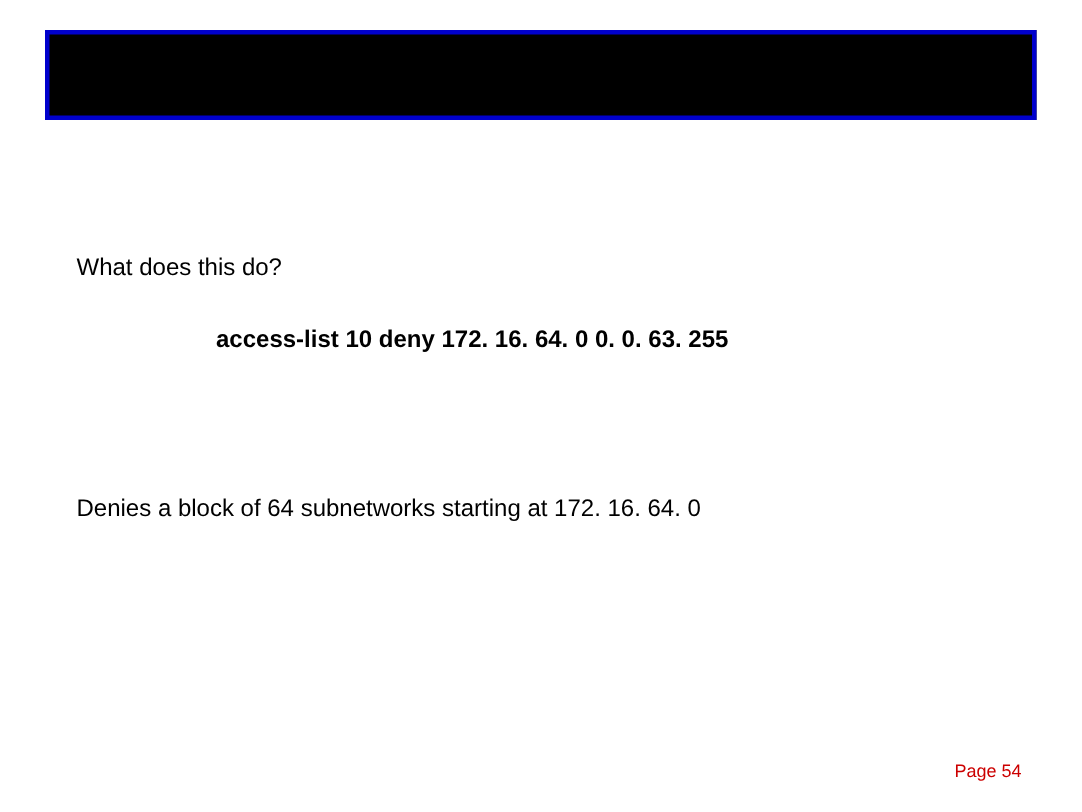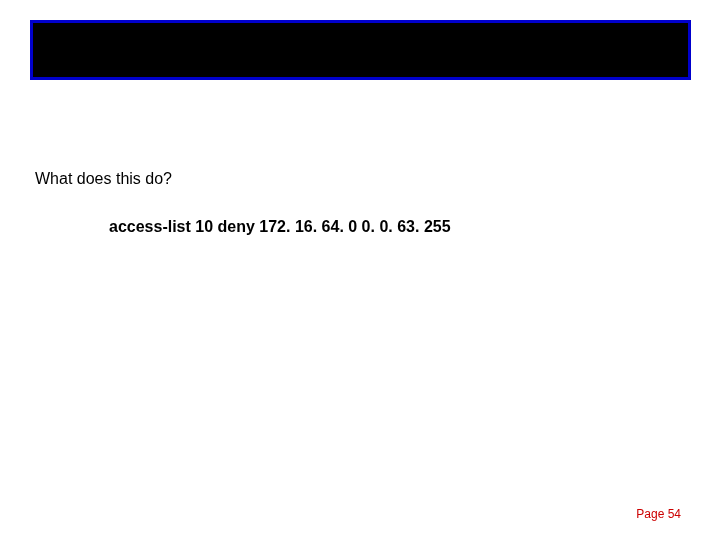--- a/index.html
+++ b/index.html
@@ -23,37 +23,37 @@
       left: 30px;
       right: 30px;
       height: 60px;
       background: #000000;
       border: 3px solid #0000cc;
     }
 
     .content {
       position: absolute;
       top: 120px;
-      left: 0;
+      left: 16px;
       right: 0;
       padding: 0 35px;
     }
 
     .question {
       font-size: 16px;
       color: #000000;
       margin-top: 50px;
       margin-bottom: 30px;
     }
 
     .command {
       font-size: 16px;
       font-weight: bold;
       color: #000000;
-      margin-left: 74px;
+      margin-left: 93px;
       margin-bottom: 95px;
     }
 
     .answer {
       font-size: 16px;
       color: #000000;
     }
 
     .page-footer {
       position: absolute;
@@ -64,15 +64,16 @@
     }
   </style>
 </head>
 <body>
 
 <div class="header-bar"></div>
 
 <div class="content">
   <p class="question">What does this do?</p>
   <p class="command">access-list 10 deny 172. 16. 64. 0  0. 0. 63. 255</p>
+  <p class="answer">Denies a block of 64 subnetworks starting at 172. 16. 64. 0</p>
 </div>
 
 <div class="page-footer">Page 54</div>
 
 </body></html>

